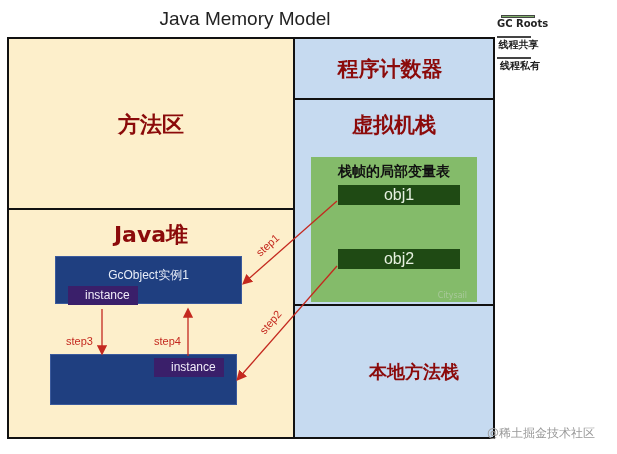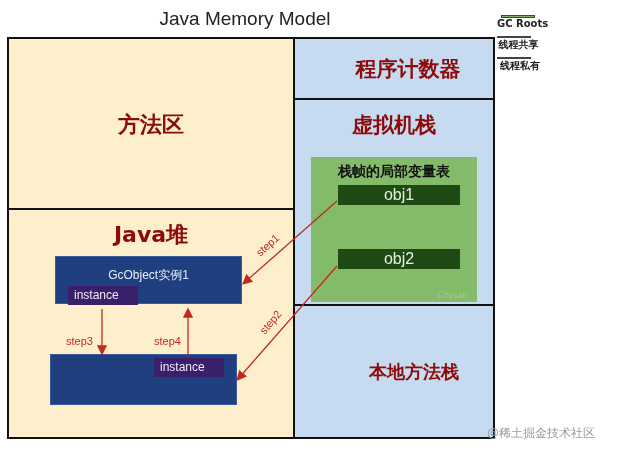--- a/index.html
+++ b/index.html
@@ -22,21 +22,21 @@
   .outer { position: absolute; left: 7px; top: 37px; width: 488px; height: 402px; border: 2px solid #111; box-sizing: border-box; }
   .hline { position: absolute; height: 1.5px; background: #111; }
   .vline { position: absolute; width: 2px; background: #111; }
 
   .big-label {
     position: absolute; text-align: center; color: #8b0a0a; font-weight: bold;
     font-family: "DejaVu Sans", sans-serif;
   }
   .gc-box { position: absolute; background: #1f3f80; border: 1px solid #3b5a9c; box-sizing: border-box; }
   .gc-title { position: absolute; color: #e8eef8; font-size: 12px; font-family: "Liberation Sans", sans-serif; width: 100%; text-align: center; }
-  .inst { position: absolute; background: #3a1f6a; color: #f0ecf8; font-size: 12px; font-family: "Liberation Sans", sans-serif; padding: 2px 6px; box-sizing: border-box; }
+  .inst { position: absolute; background: #3a1f6a; color: #f0ecf8; font-size: 12px; font-family: "Liberation Sans", sans-serif; padding: 2px 17px; box-sizing: border-box; }
 
   .frame { position: absolute; left: 311px; top: 157px; width: 166px; height: 145px; background: #84bb6a; }
   .frame-title { position: absolute; left: 0; width: 100%; top: 6px; text-align: center; font-size: 14px; font-weight: bold; color: #111; }
   .obj { position: absolute; left: 27px; width: 122px; height: 20px; background: #1f4a14; color: #e6f0e0; font-size: 16px; font-family: "Liberation Sans", sans-serif; display: flex; align-items: center; justify-content: center; }
   .watermark-small { position: absolute; right: 10px; bottom: 2px; font-size: 8px; color: #a9c89b; padding-left: 11px; }
 
   .step { position: absolute; color: #c4291f; font-size: 11px; font-family: "Liberation Sans", sans-serif; }
   .footer-wm { position: absolute; left: 487px; top: 425px; font-size: 12px; color: #999; font-family: "DejaVu Sans", sans-serif; }
   svg.arrows { position: absolute; left: 0; top: 0; width: 617px; height: 454px; pointer-events: none; }
 </style>
@@ -62,21 +62,21 @@
 <div class="region private" style="left:294px; top:38px; width:200px; height:400px;"></div>
 
 <div class="outer"></div>
 <div class="vline" style="left:293px; top:37px; height:402px;"></div>
 <div class="hline" style="left:7px; top:208px; width:287px;"></div>
 <div class="hline" style="left:294px; top:98px; width:201px;"></div>
 <div class="hline" style="left:294px; top:304px; width:201px;"></div>
 
 <div class="big-label" style="left:8px; width:286px; top:110px; font-size:22px;">方法区</div>
 <div class="big-label" style="left:8px; width:286px; top:220px; font-size:22px;">Java堆</div>
-<div class="big-label" style="left:294px; width:228px; top:55px; font-size:21px;">程序计数器</div>
+<div class="big-label" style="left:276px; width:228px; top:55px; font-size:21px;">程序计数器</div>
 <div class="big-label" style="left:294px; width:200px; top:111px; font-size:21px;">虚拟机栈</div>
 <div class="big-label" style="left:294px; width:240px; top:360px; font-size:18px;">本地方法栈</div>
 
 <div class="frame">
   <div class="frame-title">栈帧的局部变量表</div>
   <div class="obj" style="top:28px;">obj1</div>
   <div class="obj" style="top:92px;">obj2</div>
   <div class="watermark-small">Citysail</div>
 </div>
 

